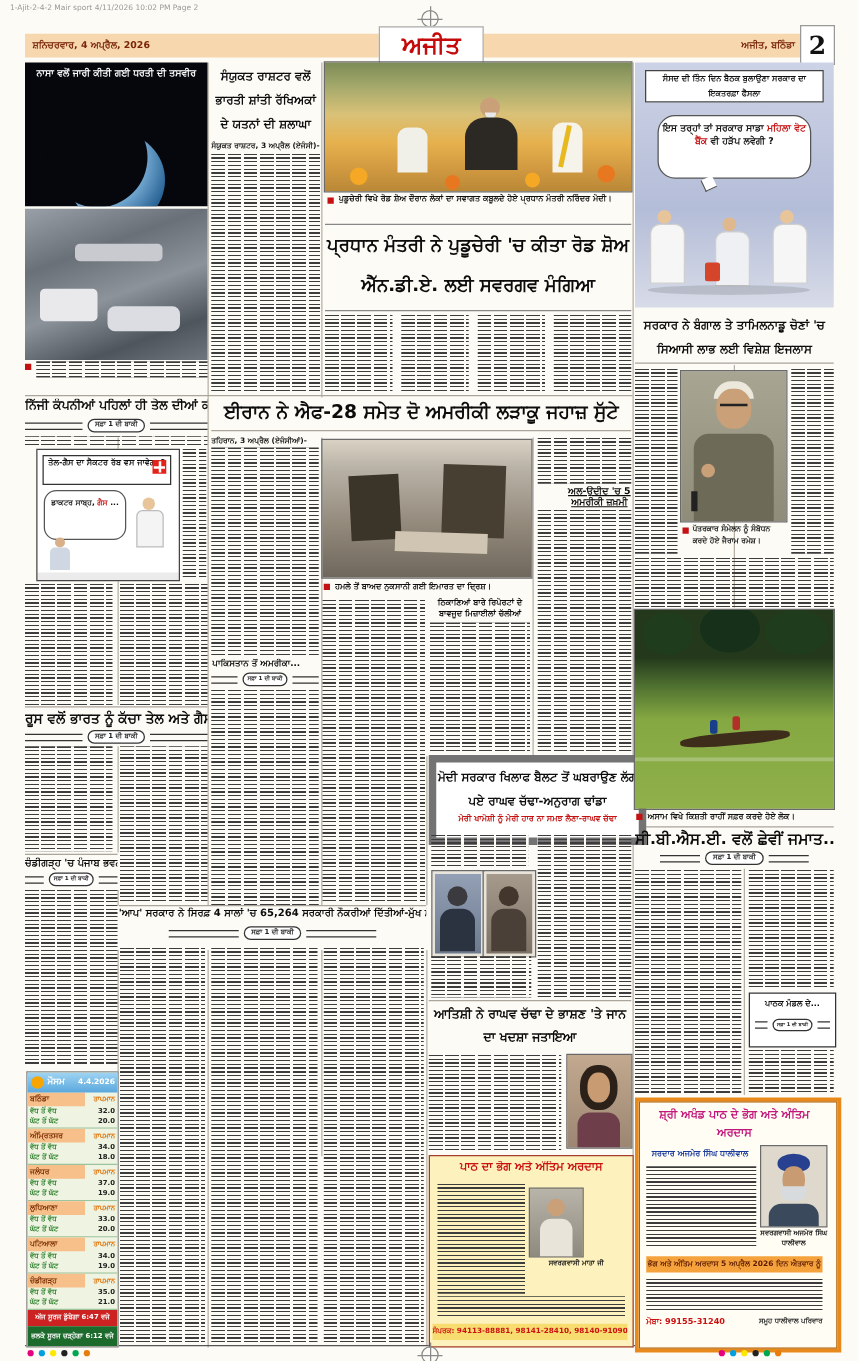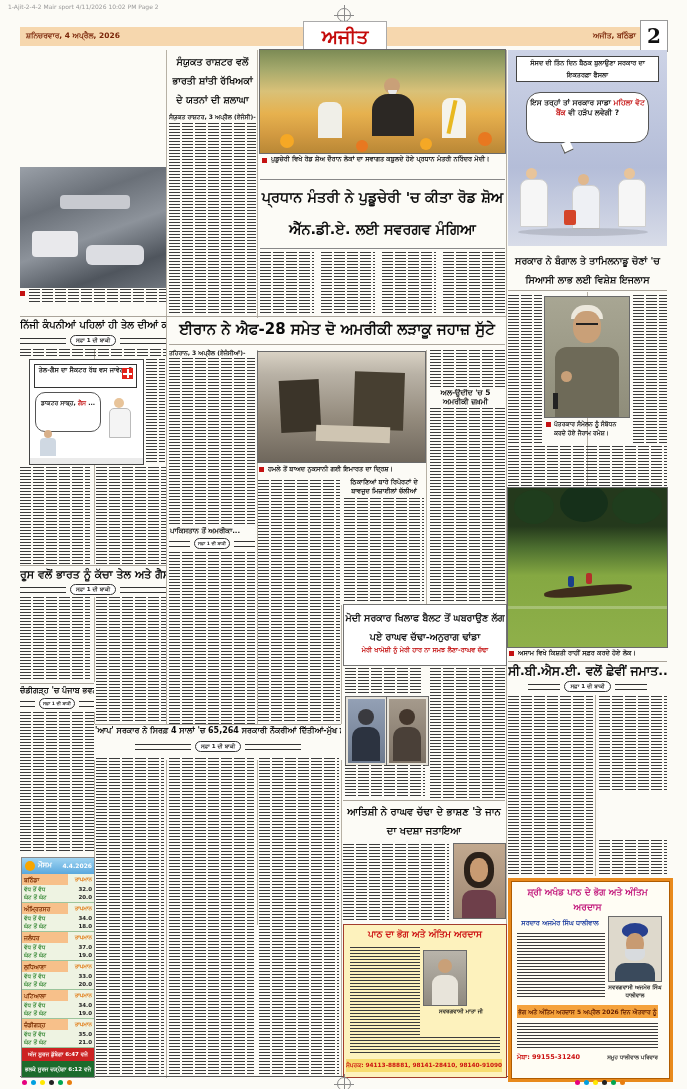--- a/index.html
+++ b/index.html
@@ -67,20 +67,25 @@
   <div class="hr" style="left:20px;top:316px;width:486px;"></div>
   <div class="hr" style="left:169px;top:344px;width:336px;"></div>
   <div class="hr" style="left:20px;top:565px;width:146px;"></div>
   <div class="hr" style="left:20px;top:683px;width:74px;"></div>
   <div class="hr" style="left:95px;top:724px;width:246px;"></div>
   <div class="hr" style="left:343px;top:800px;width:162px;"></div>
   <div class="hr" style="left:508px;top:290px;width:159px;"></div>
   <div class="hr" style="left:508px;top:661px;width:159px;"></div>
   <div class="hr" style="left:20px;top:1076px;width:647px;background:#555;"></div>
 
+  <div class="a" style="left:20px;top:50px;width:146px;height:115px;background:#05070d;overflow:hidden;">
+    <div style="position:absolute;left:3px;right:3px;top:4px;font-size:7.5px;font-weight:bold;color:#fff;text-align:center;">ਨਾਸਾ ਵਲੋਂ ਜਾਰੀ ਕੀਤੀ ਗਈ ਧਰਤੀ ਦੀ ਤਸਵੀਰ</div>
+    <div style="position:absolute;left:36px;top:56px;width:76px;height:76px;border-radius:50%;background:radial-gradient(circle at 30% 30%, #d9ecf7, #7fb2d9 45%, #2d6899 75%, #123a5e);"></div>
+    <div style="position:absolute;left:18px;top:36px;width:80px;height:80px;border-radius:50%;background:#05070d;"></div>
+  </div>
 
   <div class="a" style="left:20px;top:167px;width:146px;height:121px;background:linear-gradient(160deg,#9aa0a8 0%,#6a7078 30%,#8d939b 55%,#4f555d 80%,#70767e 100%);overflow:hidden;">
     <div style="position:absolute;left:12px;top:64px;width:46px;height:26px;background:#e9e9ec;border-radius:4px;"></div>
     <div style="position:absolute;left:66px;top:78px;width:58px;height:20px;background:#dcdde2;border-radius:6px;"></div>
     <div style="position:absolute;left:40px;top:28px;width:70px;height:14px;background:#c8cad0;border-radius:4px;"></div>
   </div>
   <div class="marker" style="left:20px;top:291px;"></div>
   <div class="a greek" style="left:29px;top:289px;width:137px;height:13px;"></div>
 
   <div class="a hl nowrap" style="left:20px;top:319px;width:146px;height:14px;font-size:10px;">ਨਿੱਜੀ ਕੰਪਨੀਆਂ ਪਹਿਲਾਂ ਹੀ ਤੇਲ ਦੀਆਂ ਕੀਮ...</div>
@@ -255,24 +260,24 @@
     <div style="position:absolute;left:22px;top:28px;width:40px;height:52px;background:#3b3429;transform:rotate(-3deg);"></div>
     <div style="position:absolute;left:96px;top:20px;width:50px;height:58px;background:#473f31;transform:rotate(2deg);"></div>
     <div style="position:absolute;left:58px;top:74px;width:74px;height:16px;background:#cfc5b2;transform:rotate(2deg);"></div>
   </div>
   <div class="marker" style="left:259px;top:467px;"></div>
   <div class="a cap nowrap" style="left:268px;top:465px;width:157px;height:10px;">ਹਮਲੇ ਤੋਂ ਬਾਅਦ ਨੁਕਸਾਨੀ ਗਈ ਇਮਾਰਤ ਦਾ ਦ੍ਰਿਸ਼।</div>
   <div class="a greek" style="left:258px;top:480px;width:82px;height:243px;"></div>
   <div class="a hl" style="left:344px;top:478px;width:80px;height:17px;font-size:6.5px;line-height:8.5px;">ਠਿਕਾਣਿਆਂ ਬਾਰੇ ਰਿਪੋਰਟਾਂ ਦੇ ਬਾਵਜੂਦ ਮਿਜ਼ਾਈਲਾਂ ਚੱਲੀਆਂ</div>
   <div class="a greek" style="left:344px;top:498px;width:80px;height:104px;"></div>
   <div class="a greek" style="left:430px;top:350px;width:75px;height:37px;"></div>
-  <div class="a hl" style="left:428px;top:389px;width:75px;height:17px;font-size:7.5px;line-height:8.5px;">ਅਲ-ਉਦੀਦ 'ਚ 5 ਅਮਰੀਕੀ ਜ਼ਖ਼ਮੀ</div>
+  <div class="a hl" style="left:442px;top:389px;width:75px;height:17px;font-size:7.5px;line-height:8.5px;text-decoration:underline;">ਅਲ-ਉਦੀਦ 'ਚ 5 ਅਮਰੀਕੀ ਜ਼ਖ਼ਮੀ</div>
   <div class="a greek" style="left:430px;top:408px;width:75px;height:194px;"></div>
 
-  <div class="a" style="left:343px;top:604px;width:162px;height:60px;border:1px solid #737373;background:#fff;">
+  <div class="a" style="left:343px;top:604px;width:162px;height:60px;border:6px solid #737373;background:#fff;">
     <div class="hl" style="font-size:9.5px;line-height:19px;height:38px;padding-top:3px;overflow:hidden;">ਮੋਦੀ ਸਰਕਾਰ ਖਿਲਾਫ ਬੈਲਟ ਤੋਂ ਘਬਰਾਉਣ ਲੱਗ ਪਏ ਰਾਘਵ ਚੱਢਾ-ਅਨੁਰਾਗ ਢਾਂਡਾ</div>
     <div class="hl nowrap" style="font-size:6.5px;color:#c41111;text-align:center;">ਮੇਰੀ ਖਾਮੋਸ਼ੀ ਨੂੰ ਮੇਰੀ ਹਾਰ ਨਾ ਸਮਝ ਲੈਣਾ-ਰਾਘਵ ਚੱਢਾ</div>
   </div>
   <div class="a greek" style="left:345px;top:668px;width:78px;height:26px;"></div>
   <div class="a photoframe" style="left:346px;top:697px;width:37px;height:64px;background:linear-gradient(180deg,#93a0b5,#6d7a8e);border:2px solid #e8e4da;overflow:hidden;">
     <div style="position:absolute;left:10px;top:10px;width:16px;height:16px;border-radius:50%;background:#3a3a3f;"></div>
     <div style="position:absolute;left:4px;top:28px;width:28px;height:34px;border-radius:10px 10px 0 0;background:#2c3340;"></div>
   </div>
   <div class="a photoframe" style="left:387px;top:697px;width:37px;height:64px;background:linear-gradient(180deg,#a59a8c,#7d7265);border:2px solid #e8e4da;overflow:hidden;">
     <div style="position:absolute;left:10px;top:10px;width:16px;height:16px;border-radius:50%;background:#43362c;"></div>
@@ -350,20 +355,26 @@
   </div>
   <div class="marker" style="left:509px;top:651px;"></div>
   <div class="a cap nowrap" style="left:518px;top:649px;width:148px;height:10px;">ਅਸਾਮ ਵਿਖੇ ਕਿਸ਼ਤੀ ਰਾਹੀਂ ਸਫ਼ਰ ਕਰਦੇ ਹੋਏ ਲੋਕ।</div>
 
   <div class="a hl nowrap" style="left:508px;top:663px;width:159px;height:17px;font-size:12.5px;">ਸੀ.ਬੀ.ਐਸ.ਈ. ਵਲੋਂ ਛੇਵੀਂ ਜਮਾਤ...</div>
   <div class="tagwrap" style="left:528px;top:681px;width:119px;">
       <span class="pill">ਸਫ਼ਾ 1 ਦੀ ਬਾਕੀ</span>
     </div>
   <div class="a greek" style="left:508px;top:696px;width:85px;height:180px;"></div>
   <div class="a greek" style="left:599px;top:696px;width:68px;height:96px;"></div>
+  <div class="a" style="left:599px;top:794px;width:68px;height:42px;border:1px solid #333;background:#fff;">
+    <div class="hl nowrap" style="font-size:6.5px;margin-top:4px;">ਪਾਠਕ ਮੰਡਲ ਦੇ...</div>
+    <div class="tagwrap" style="left:4px;top:20px;width:60px;position:absolute;">
+        <span class="pill" style="font-size:4px;padding:0 3px;line-height:8px;">ਸਫ਼ਾ 1 ਦੀ ਬਾਕੀ</span>
+      </div>
+  </div>
   <div class="a greek" style="left:599px;top:840px;width:68px;height:36px;"></div>
 
   <div class="a" style="left:508px;top:878px;width:159px;height:198px;background:#fffdf4;border:3px solid #e8891c;box-shadow:inset 0 0 0 1px #b05c00;overflow:hidden;">
     <div class="hl" style="position:absolute;left:4px;top:4px;width:145px;height:30px;font-size:9px;line-height:15px;color:#c2187c;">ਸ਼੍ਰੀ ਅਖੰਡ ਪਾਠ ਦੇ ਭੋਗ ਅਤੇ ਅੰਤਿਮ ਅਰਦਾਸ</div>
     <div class="hl nowrap" style="position:absolute;left:4px;top:38px;width:90px;font-size:6.5px;color:#1a3a9c;">ਸਰਦਾਰ ਅਜਮੇਰ ਸਿੰਘ ਧਾਲੀਵਾਲ</div>
     <div class="greekp" style="position:absolute;left:6px;top:52px;width:88px;height:66px;"></div>
     <div class="photoframe" style="position:absolute;left:98px;top:36px;width:52px;height:64px;background:#ded9cc;">
       <div style="position:absolute;left:13px;top:6px;width:26px;height:15px;border-radius:50% 50% 45% 45%;background:#27408f;"></div>
       <div style="position:absolute;left:17px;top:16px;width:18px;height:22px;border-radius:45%;background:#c89b72;"></div>
       <div style="position:absolute;left:16px;top:32px;width:20px;height:12px;border-radius:0 0 50% 50%;background:#d8dbde;"></div>

